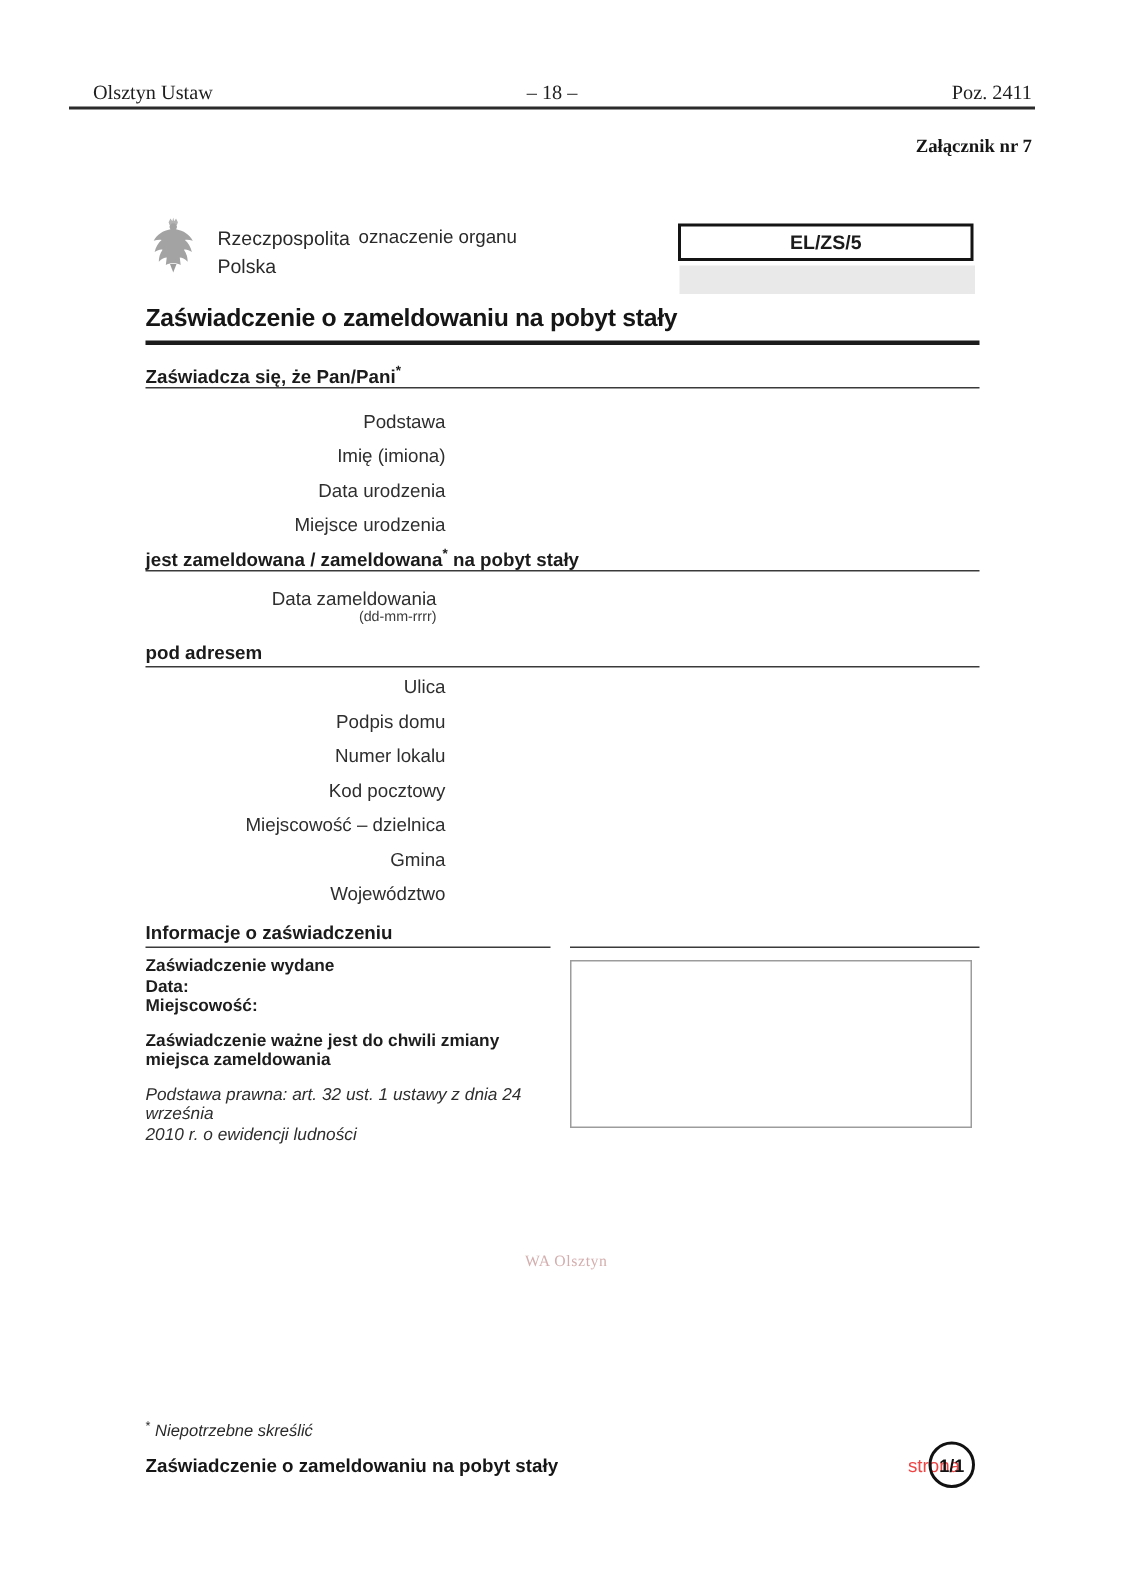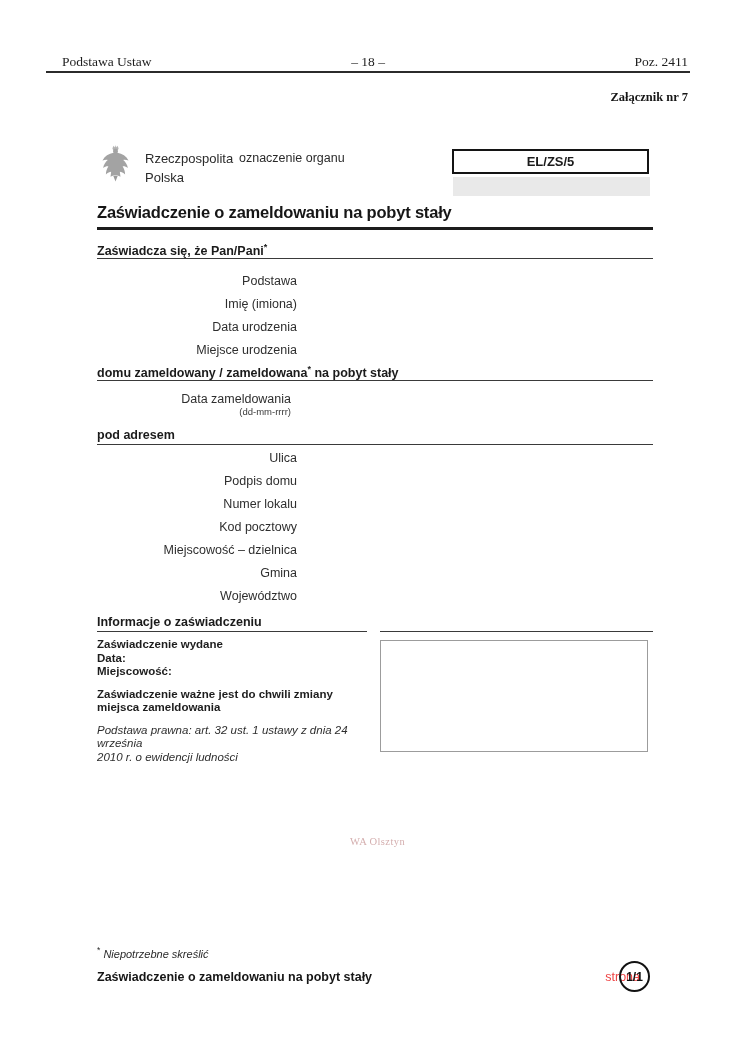--- a/index.html
+++ b/index.html
@@ -63,21 +63,21 @@
   .page-badge { position:absolute; left:619px; top:961px; width:27px; height:27px;
                 border:2.6px solid #111; border-radius:50%;
                 display:flex; align-items:center; justify-content:center;
                 font-size:12px; font-weight:bold; color:#111; }
 </style>
 </head>
 <body>
 
 <div class="page">
 
-  <div class="abs serif du-title">Podstawa Ustaw</div>
+  <div class="abs serif du-title">Olsztyn Ustaw</div>
   <div class="abs serif du-page">– 18 –</div>
   <div class="abs serif du-poz">Poz. 2411</div>
   <div class="rule du-rule"></div>
   <div class="abs serif attachment">Załącznik nr 7</div>
 
   <div class="abs emblem">
     <svg viewBox="0 0 100 132" width="31" height="41" aria-hidden="true">
       <g fill="#a3a3a3">
         <path fill="#b3b3b3" d="M40 10 L44 2 L48 8 L50 0 L52 8 L56 2 L60 10 L58 16 L42 16 Z"></path>
         <path d="M50 12 c-5 0 -8 4 -8 8 c0 2 1 4 2 5 C28 28 15 36 8 50 c6 -2 12 -3 17 -2 c-7 6 -13 15 -15 26 c6 -4 12 -6 17 -5 c-5 7 -8 16 -8 26 c6 -6 12 -9 17 -9 l-2 16 c4 -3 9 -4 16 -4 c7 0 12 1 16 4 l-2 -16 c5 0 11 3 17 9 c0 -10 -3 -19 -8 -26 c5 -1 11 1 17 5 c-2 -11 -8 -20 -15 -26 c5 -1 11 0 17 2 C85 36 72 28 56 25 c1 -1 2 -3 2 -5 c0 -4 -3 -8 -8 -8 z"></path>
@@ -100,21 +100,21 @@
     <span>Zaświadcza się, że Pan/Pani</span><sup>*</sup>
   </div>
   <div class="rule thin-rule" style="left:97px; top:258px; width:556px;"></div>
 
   <div class="field-label" style="top:274px;">Podstawa</div>
   <div class="field-label" style="top:297px;">Imię (imiona)</div>
   <div class="field-label" style="top:320px;">Data urodzenia</div>
   <div class="field-label" style="top:343px;">Miejsce urodzenia</div>
 
   <div class="abs sec-head" style="left:97px; top:364px;">
-    <span>domu zameldowany / zameldowana</span><sup>*</sup><span> na pobyt stały</span>
+    <span>jest zameldowana / zameldowana</span><sup>*</sup><span> na pobyt stały</span>
   </div>
   <div class="rule thin-rule" style="left:97px; top:380px; width:556px;"></div>
 
   <div class="field-label" style="top:392px; right:459px;">Data zameldowania</div>
   <div class="date-fmt" style="top:406px;">(dd-mm-rrrr)</div>
 
   <div class="abs sec-head" style="left:97px; top:428px;">pod adresem</div>
   <div class="rule thin-rule" style="left:97px; top:444px; width:556px;"></div>
 
   <div class="field-label" style="top:451px;">Ulica</div>

